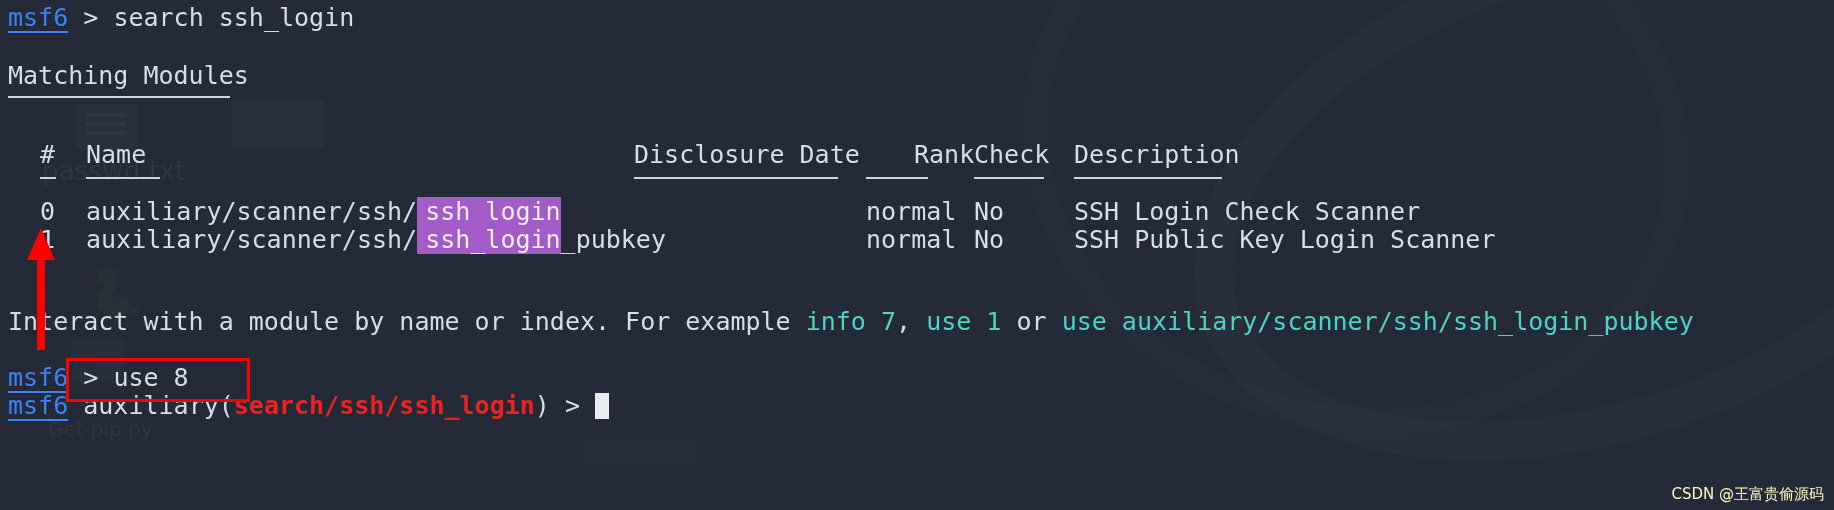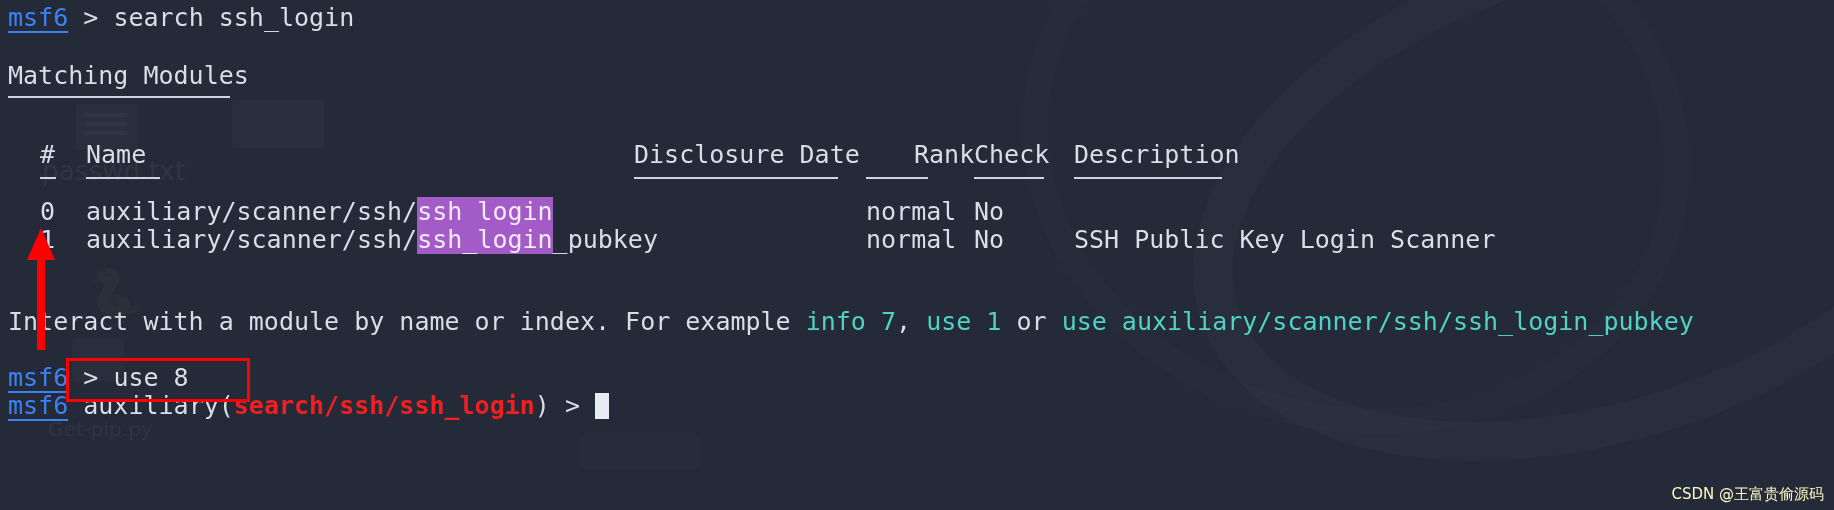--- a/index.html
+++ b/index.html
@@ -121,21 +121,21 @@
     letter-spacing: 0px;
     color: #d8dde6;
     z-index: 5;
   }
   .prompt-host {
     color: #3b82f6;
     text-decoration: underline;
     text-underline-offset: 5px;
   }
   .plain { color: #d8dde6; }
-  .match { background: #a35cc7; color: #f4eaf8; }
+  .match { background: #a35cc7; color: #f4eaf8; padding-left: 8px; }
   .cyan { color: #4fd3c4; }
   .red-text { color: #f02020; font-weight: bold; }
   .cursor {
     display: inline-block;
     width: 14px;
     height: 26px;
     background: #e8ecf2;
     vertical-align: -5px;
   }
 
@@ -200,20 +200,21 @@
   <div class="rule" style="top:177px; left:86px; width:74px;"></div>
   <div class="rule" style="top:177px; left:634px; width:204px;"></div>
   <div class="rule" style="top:177px; left:866px; width:62px;"></div>
   <div class="rule" style="top:177px; left:974px; width:70px;"></div>
   <div class="rule" style="top:177px; left:1074px; width:148px;"></div>
 
   <div class="line" style="top:198px; left:40px;"><span>0</span></div>
   <div class="line" style="top:198px; left:86px;"><span>auxiliary/scanner/ssh/</span><span class="match">ssh_login</span><span></span></div>
   <div class="line" style="top:198px; left:866px;">normal</div>
   <div class="line" style="top:198px; left:974px;">No</div>
+  <div class="line" style="top:198px; left:1074px;">SSH Login Check Scanner</div>
 
   <div class="line" style="top:226px; left:40px;"><span>1</span></div>
   <div class="line" style="top:226px; left:86px;"><span>auxiliary/scanner/ssh/</span><span class="match">ssh_login</span><span>_pubkey</span></div>
   <div class="line" style="top:226px; left:866px;">normal</div>
   <div class="line" style="top:226px; left:974px;">No</div>
   <div class="line" style="top:226px; left:1074px;">SSH Public Key Login Scanner</div>
 
   <div class="line" style="top:308px;"><span>Interact with a module by name or index. For example </span><span class="cyan">info 7</span><span>, </span><span class="cyan">use 1</span><span> or </span><span class="cyan">use auxiliary/scanner/ssh/ssh_login_pubkey</span></div>
 
   <div class="line" style="top:364px;"><span class="prompt-host">msf6</span><span class="plain"> &gt; </span><span class="plain">use 8</span></div>

